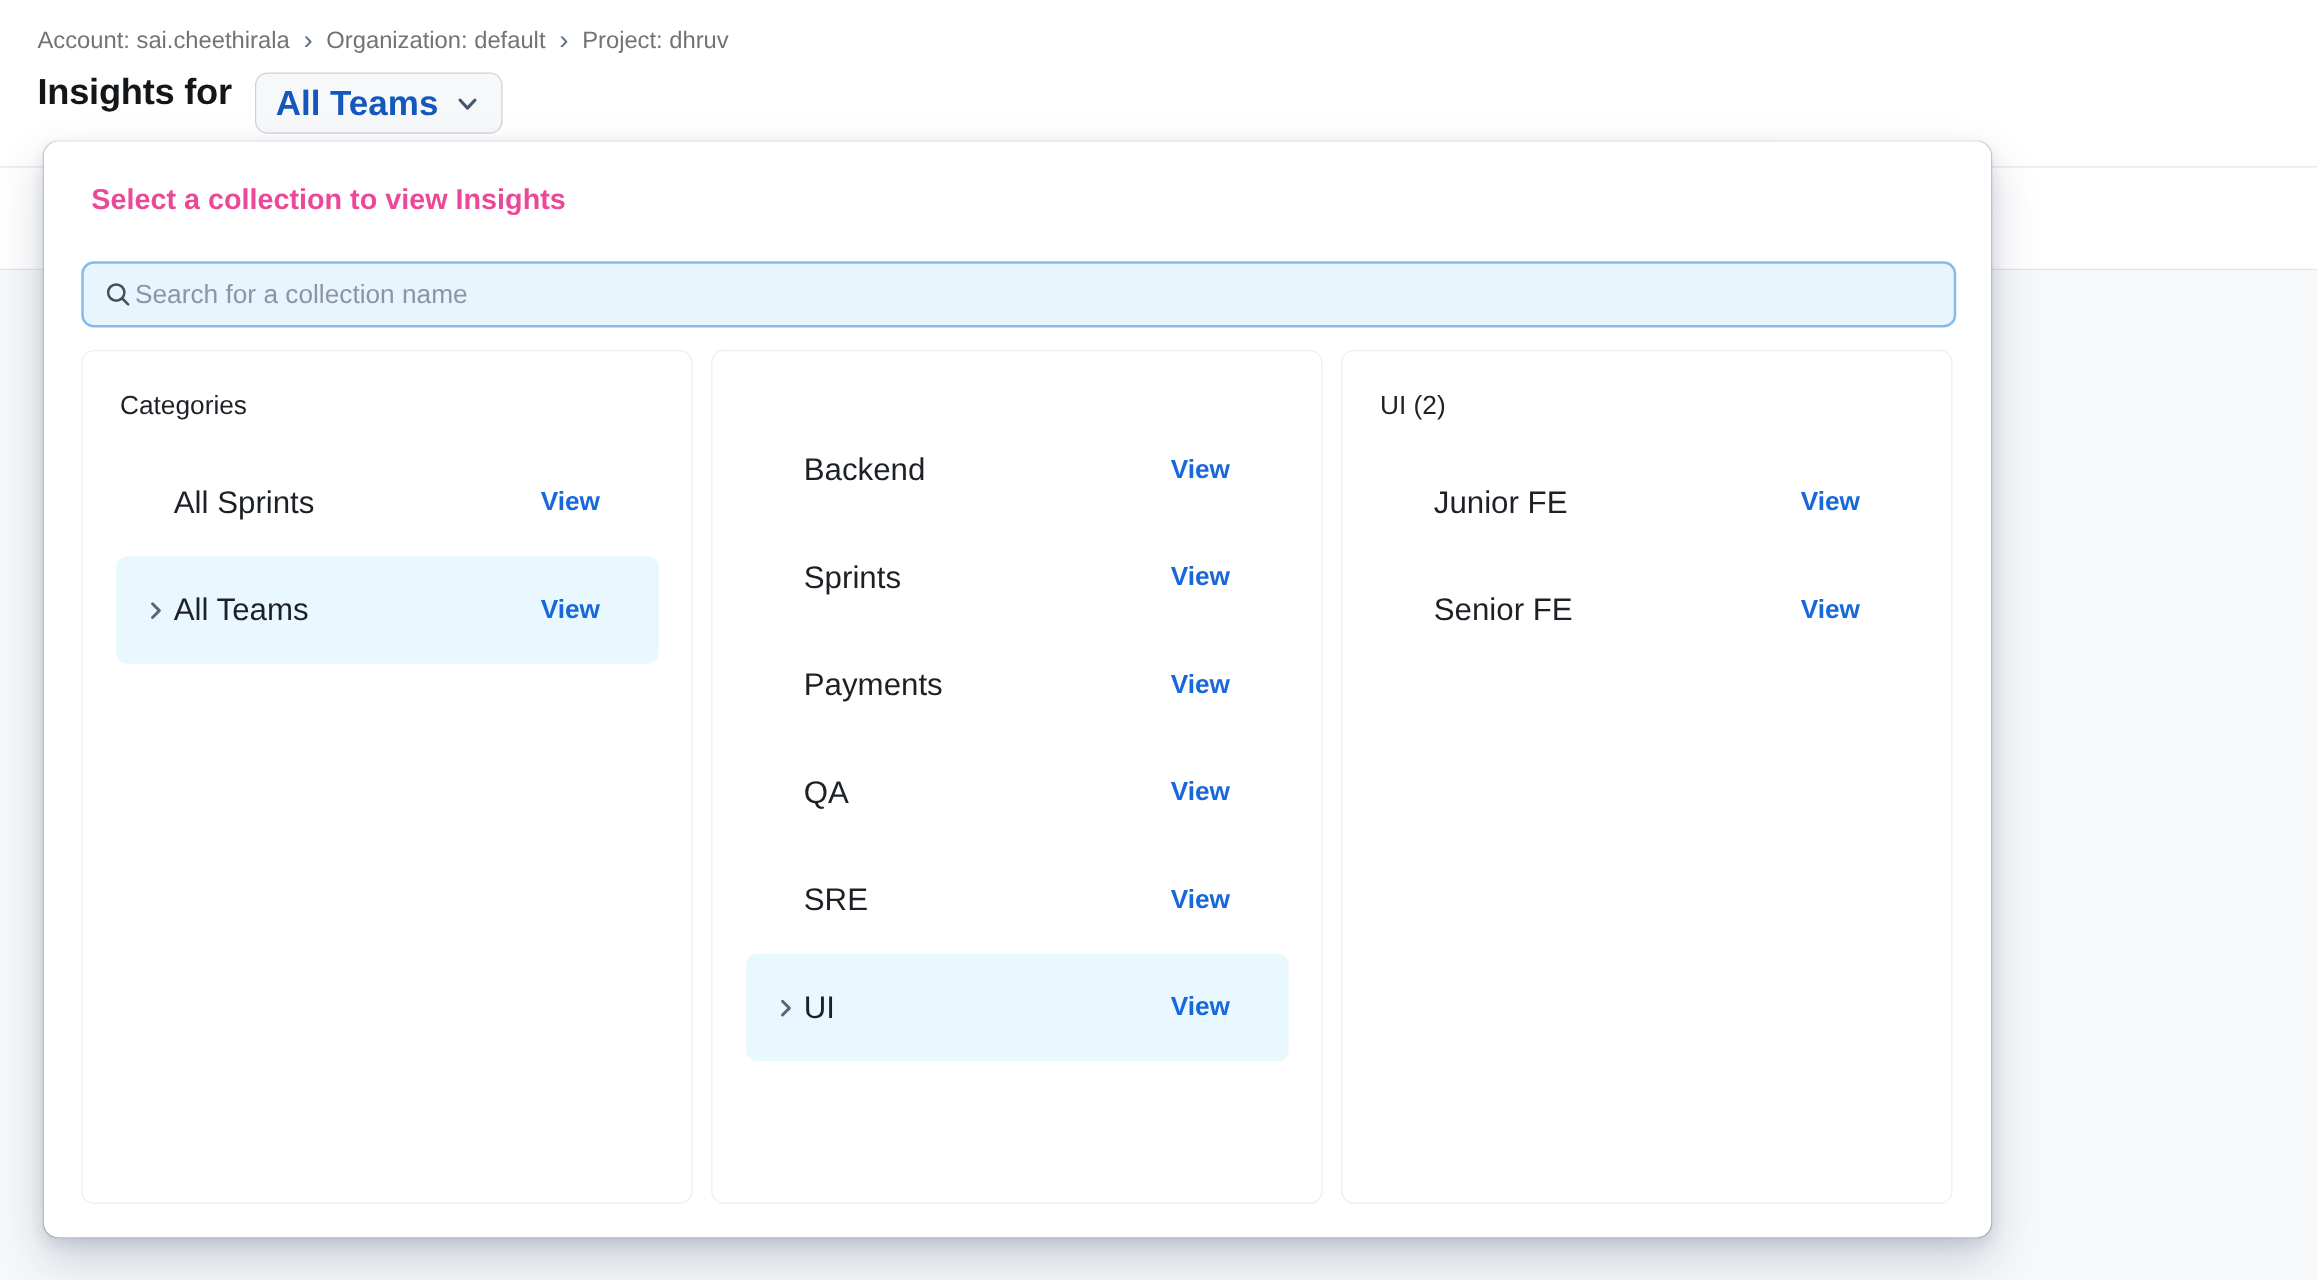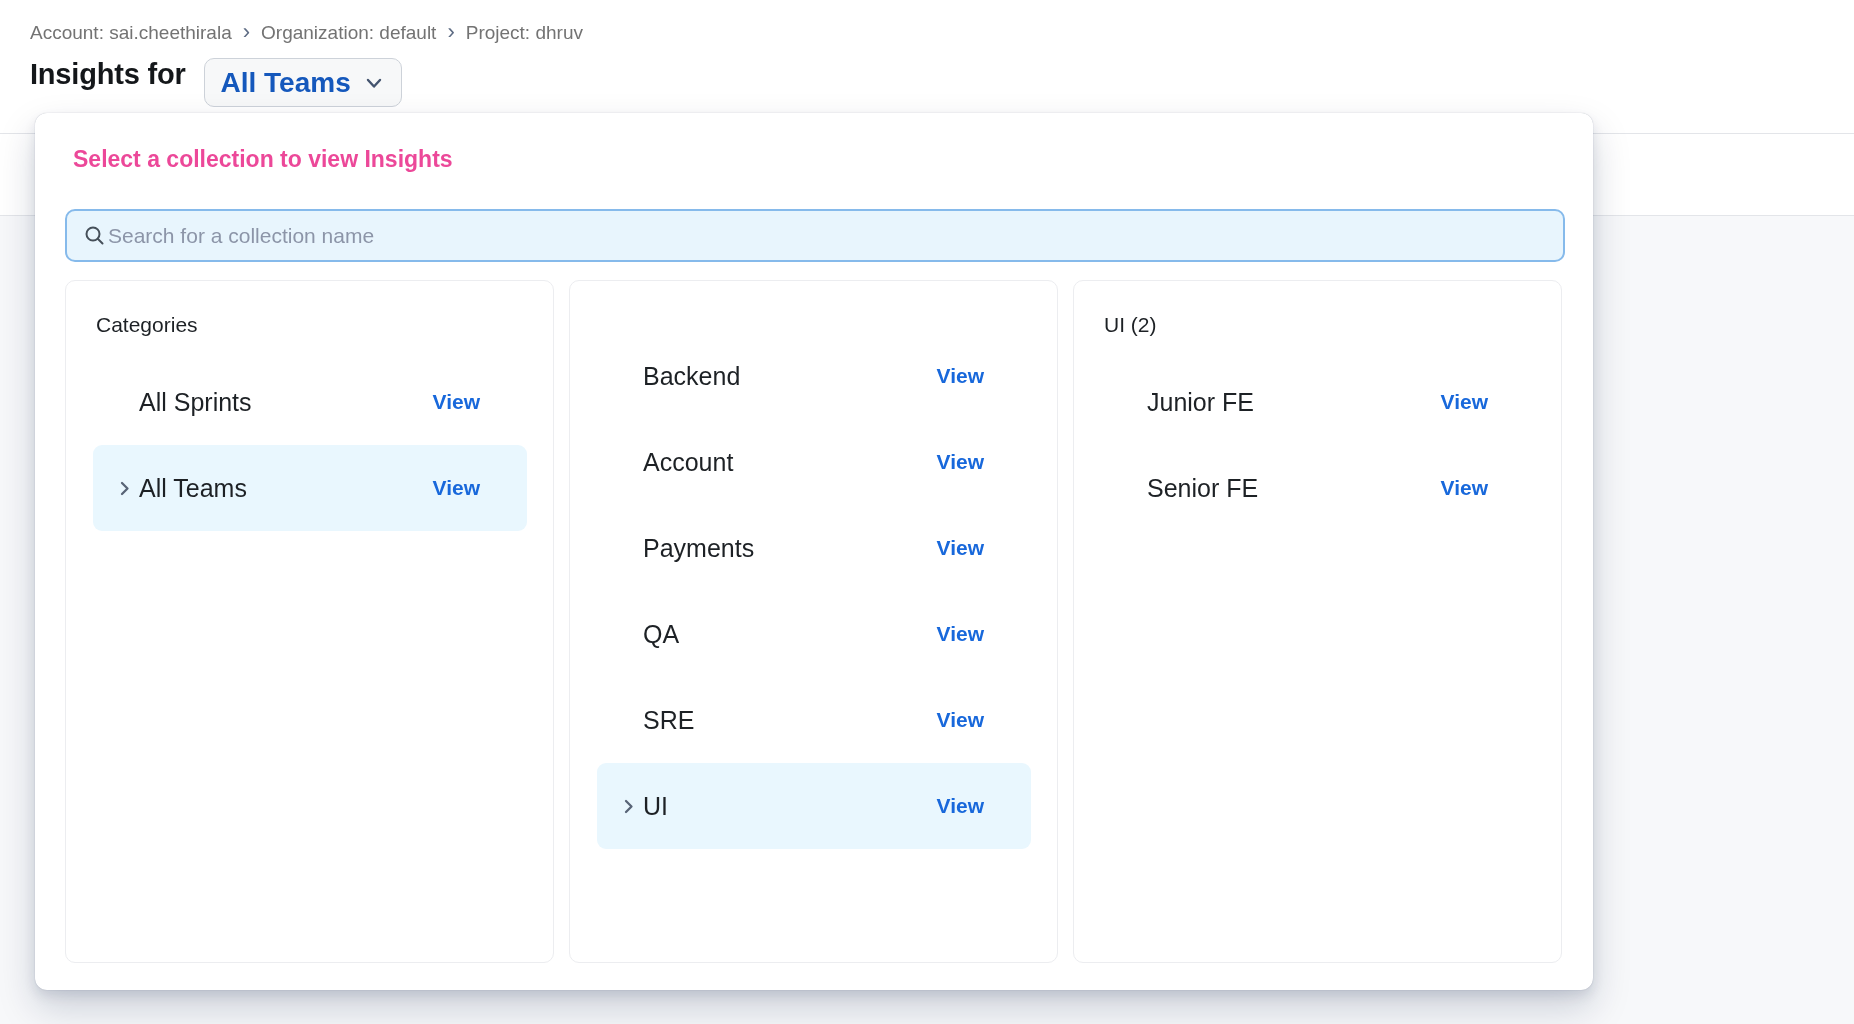--- a/index.html
+++ b/index.html
@@ -142,21 +142,21 @@
   <div class="panel">
     <div class="panel-body">
   <div class="row">
 
     <span class="row-name">Backend</span>
     <span class="view-link">View</span>
   </div>
 
   <div class="row">
 
-    <span class="row-name">Account</span>
+    <span class="row-name">Sprints</span>
     <span class="view-link">View</span>
   </div>
 
   <div class="row">
 
     <span class="row-name">Payments</span>
     <span class="view-link">View</span>
   </div>
 
   <div class="row">

